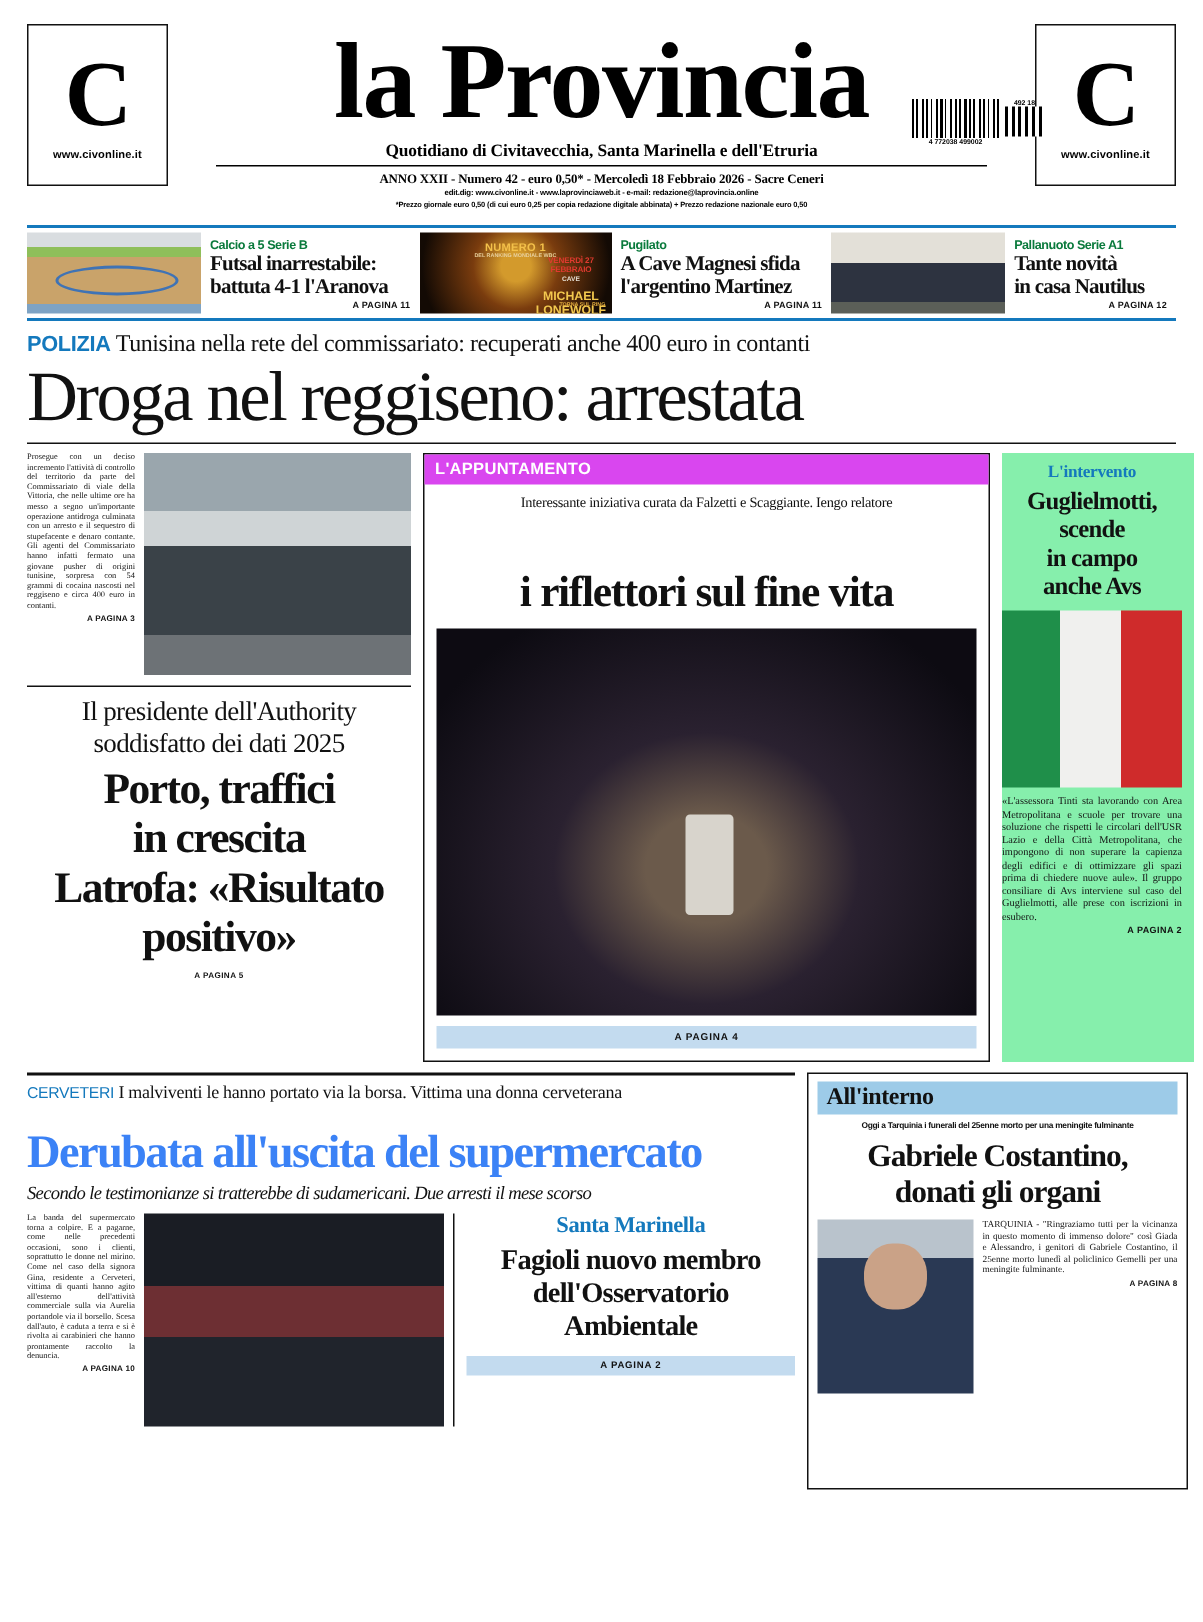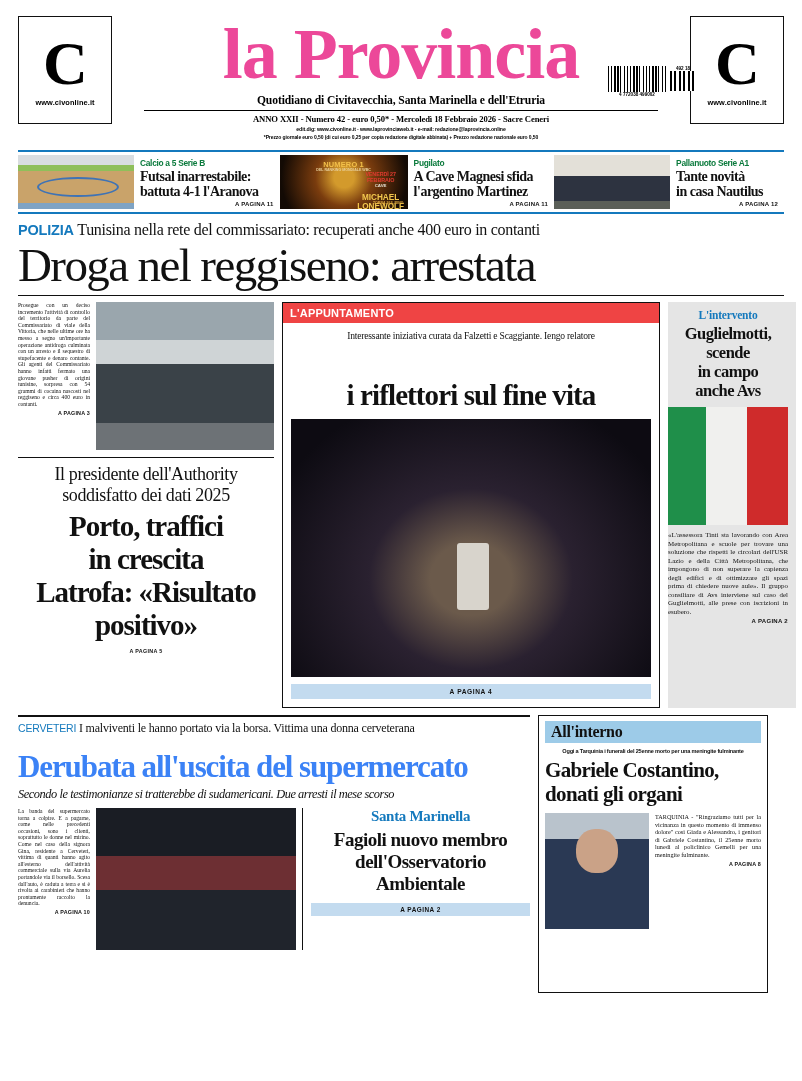--- a/index.html
+++ b/index.html
@@ -15,21 +15,21 @@
   .logo-box{
     width:94px;height:108px;border:1px solid #111;box-sizing:border-box;
     display:flex;flex-direction:column;align-items:center;justify-content:center;
     background:#fff;flex:0 0 auto;
   }
   .logo-c{font-family:"Liberation Serif",serif;font-weight:700;font-size:62px;line-height:58px;color:#000;letter-spacing:-1px;}
   .logo-url{font-family:"Liberation Sans",sans-serif;font-weight:700;font-size:7.4px;letter-spacing:.1px;color:#000;margin-top:6px;}
   .masthead-center{flex:1 1 auto;text-align:center;padding:0 6px;position:relative;}
   .paper-title{
     font-family:"Liberation Serif",serif;font-weight:700;font-size:72px;line-height:72px;
-    letter-spacing:-1px;color:#ec4899;margin:0;padding-top:2px;
+    letter-spacing:-1px;color:#000000;margin:0;padding-top:2px;
   }
   .paper-sub{
     font-family:"Liberation Serif",serif;font-weight:700;font-size:11.6px;color:#000;margin-top:4px;letter-spacing:-.1px;
   }
   .masthead-rule{border-top:1px solid #000;margin:3px 26px 0 26px;}
   .issue-line{
     font-family:"Liberation Serif",serif;font-weight:700;font-size:8.6px;color:#000;margin-top:3px;letter-spacing:-.1px;
   }
   .issue-sub{font-family:"Liberation Sans",sans-serif;font-weight:700;font-size:5.2px;color:#000;margin-top:2px;letter-spacing:-.1px;}
   .issue-price{font-family:"Liberation Sans",sans-serif;font-weight:700;font-size:5px;color:#000;margin-top:2px;letter-spacing:-.1px;}
@@ -79,55 +79,55 @@
   .pg-ref{font-family:"Liberation Sans",sans-serif;font-weight:700;font-size:5.4px;text-align:right;letter-spacing:.2px;color:#111;margin-top:2px;}
 
   .sep-rule{border-top:1.5px solid #111;margin:7px 0 6px 0;}
 
   .porto-kicker{font-family:"Liberation Serif",serif;font-size:18px;line-height:21px;text-align:center;color:#111;letter-spacing:-.4px;}
   .porto-head{font-family:"Liberation Serif",serif;font-weight:700;font-size:29px;line-height:33px;text-align:center;color:#111;letter-spacing:-1px;margin-top:4px;}
   .porto-ref{font-family:"Liberation Sans",sans-serif;font-weight:700;font-size:5.4px;text-align:center;letter-spacing:.3px;margin-top:6px;color:#111;}
 
   
   .boxed{border:1px solid #111;box-sizing:border-box;}
-  .band-blue{background:#ef4444;color:#fff;font-family:"Liberation Sans",sans-serif;font-weight:700;font-size:11px;letter-spacing:.2px;padding:4px 7px;}
+  .band-blue{background:#d946ef;color:#fff;font-family:"Liberation Sans",sans-serif;font-weight:700;font-size:11px;letter-spacing:.2px;padding:4px 7px;}
   .mid-sub{font-family:"Liberation Serif",serif;font-size:9.6px;text-align:center;color:#111;padding:7px 6px 0 6px;letter-spacing:-.2px;}
   .mid-head{font-family:"Liberation Serif",serif;font-weight:700;font-size:29px;line-height:32px;text-align:center;color:#111;letter-spacing:-.9px;padding:6px 4px 8px 4px;}
   .mid-photo{height:258px;margin:0 8px;background:#201a22;position:relative;overflow:hidden;}
   .mid-pageband{background:#c3dbef;font-family:"Liberation Sans",sans-serif;font-weight:700;font-size:6.6px;letter-spacing:.6px;text-align:center;padding:4px 0;margin:7px 8px 8px 8px;color:#111;}
 
   
-  .panel-blue{background:#e5e5e5;padding:7px 8px 9px 0;box-sizing:border-box;}
+  .panel-blue{background:#86efac;padding:7px 8px 9px 0;box-sizing:border-box;}
   .panel-kicker{font-family:"Liberation Serif",serif;font-weight:700;font-size:11.5px;color:#1479bd;text-align:center;letter-spacing:-.2px;}
   .panel-head{font-family:"Liberation Serif",serif;font-weight:700;font-size:16.5px;line-height:19px;color:#111;text-align:center;letter-spacing:-.5px;margin-top:3px;}
   .panel-photo{height:118px;margin-top:7px;background:#17632f;position:relative;overflow:hidden;}
   .panel-body{font-family:"Liberation Serif",serif;font-size:6.9px;line-height:8.5px;color:#111;text-align:justify;margin-top:6px;hyphens:auto;}
   .panel-ref{font-family:"Liberation Sans",sans-serif;font-weight:700;font-size:6px;text-align:right;letter-spacing:.3px;color:#111;margin-top:2px;}
 
   
   .lower{display:flex;margin:7px 18px 0 18px;gap:8px;}
   .lower-left{width:512px;flex:0 0 auto;}
-  .lower-right{width:230px;flex:0 0 auto;}
+  .lower-right{width:254px;flex:0 0 auto;}
   .lower-rule-top{border-top:2px solid #111;}
   .cerv-kicker{font-family:"Liberation Serif",serif;font-size:12px;line-height:14px;color:#111;padding-top:4px;letter-spacing:-.2px;}
   .cerv-kicker .tag{font-family:"Liberation Sans",sans-serif;font-weight:400;font-size:10.5px;color:#1479bd;letter-spacing:-.2px;}
   .cerv-head{font-family:"Liberation Serif",serif;font-weight:700;font-size:31px;line-height:34px;color:#3b82f6;letter-spacing:-1.1px;margin-top:15px;white-space:nowrap;}
   .cerv-sub{font-family:"Liberation Serif",serif;font-style:italic;font-size:12.4px;color:#111;margin-top:3px;letter-spacing:-.45px;white-space:nowrap;}
   .cerv-body-row{display:flex;gap:6px;margin-top:6px;}
   .cerv-text{width:72px;flex:0 0 auto;}
   .cerv-photo{width:200px;flex:0 0 auto;height:142px;background:#3d3d45;position:relative;overflow:hidden;}
   .sm-col{flex:1 1 auto;border-left:1px solid #111;padding-left:8px;}
   .sm-kicker{font-family:"Liberation Serif",serif;font-weight:700;font-size:15px;color:#1479bd;text-align:center;letter-spacing:-.3px;}
   .sm-head{font-family:"Liberation Serif",serif;font-weight:700;font-size:19px;line-height:22px;text-align:center;color:#111;letter-spacing:-.5px;margin-top:4px;}
   .sm-band{background:#c3dbef;font-family:"Liberation Sans",sans-serif;font-weight:700;font-size:6.4px;letter-spacing:.5px;text-align:center;padding:3px 0;margin-top:8px;color:#111;}
 
   .ai-box{border:1.5px solid #111;box-sizing:border-box;padding:5px 6px 6px 6px;height:278px;}
   .ai-band{background:#9dcbe8;font-family:"Liberation Serif",serif;font-weight:700;font-size:16px;color:#111;padding:2px 6px;letter-spacing:-.3px;}
   .ai-sub{font-family:"Liberation Sans",sans-serif;font-weight:700;font-size:5.6px;color:#111;margin-top:5px;letter-spacing:-.2px;text-align:center;}
-  .ai-head{font-family:"Liberation Serif",serif;font-weight:700;font-size:21px;line-height:24px;color:#111;letter-spacing:-.65px;margin-top:4px;}
+  .ai-head{font-family:"Liberation Serif",serif;font-weight:700;font-size:21px;line-height:24px;text-align:center;color:#111;letter-spacing:-.65px;margin-top:4px;}
   .ai-row{display:flex;gap:6px;margin-top:7px;}
   .ai-photo{width:104px;flex:0 0 auto;height:116px;background:#1d2a3a;position:relative;overflow:hidden;}
   .ai-text{flex:1 1 auto;font-family:"Liberation Serif",serif;font-size:6.2px;line-height:7.6px;text-align:justify;color:#111;hyphens:auto;}
   .ai-ref{font-family:"Liberation Sans",sans-serif;font-weight:700;font-size:5.4px;text-align:right;letter-spacing:.2px;color:#111;margin-top:2px;}
 
   
   .ph-sport{background:
       linear-gradient(180deg,#d9dde0 0 18%,#8fbf5a 18% 30%,#c9a36a 30% 88%,#7ea3c4 88% 100%);}
   .ph-sport:after{content:"";position:absolute;left:16%;top:40%;width:68%;height:30%;border:2px solid #3f73b5;border-radius:50%;}
   .ph-group{background:linear-gradient(180deg,#e3e0d8 0 38%,#2d3340 38% 86%,#5b5f58 86% 100%);}

